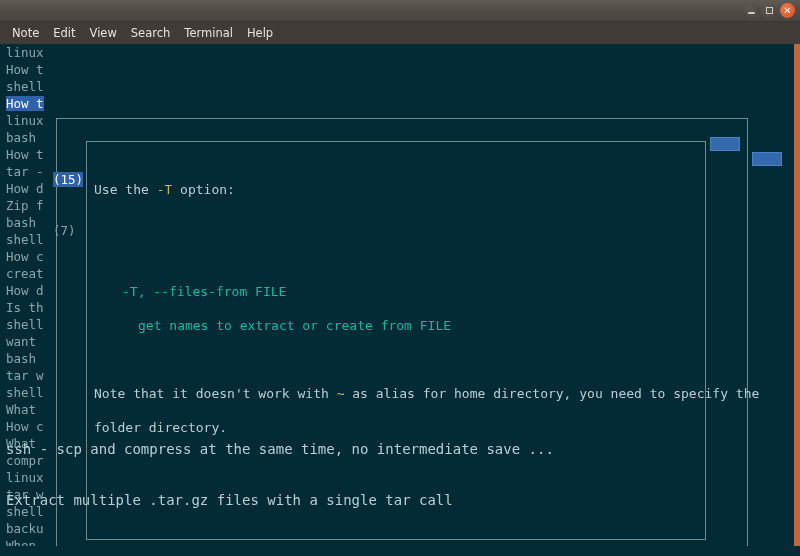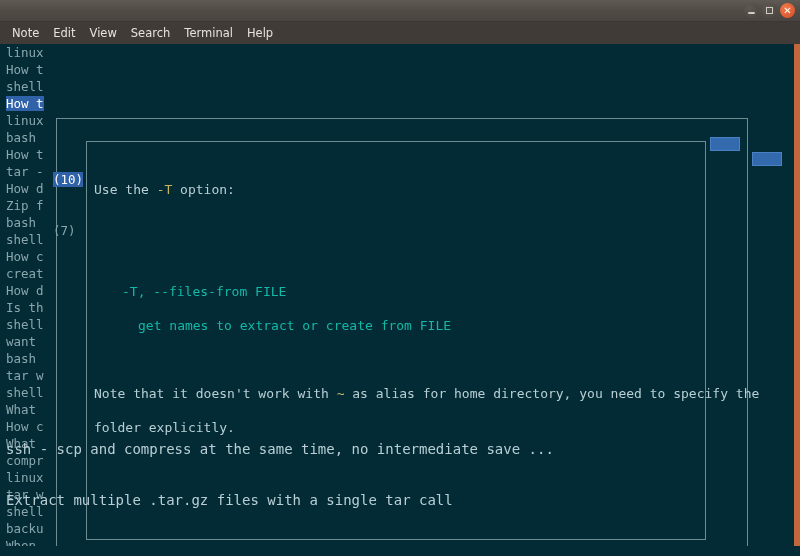--- a/index.html
+++ b/index.html
@@ -234,36 +234,36 @@
   </div>
 
   <div id="terminal">
 
     <div id="bg-list"><div class="bg-row"><span>linux</span></div><div class="bg-row"><span>How t</span></div><div class="bg-row"><span>shell</span></div><div class="bg-row"><span class="seltxt">How t</span></div><div class="bg-row"><span>linux</span></div><div class="bg-row"><span>bash</span></div><div class="bg-row"><span>How t</span></div><div class="bg-row"><span>tar -</span></div><div class="bg-row"><span>How d</span></div><div class="bg-row"><span>Zip f</span></div><div class="bg-row"><span>bash</span></div><div class="bg-row"><span>shell</span></div><div class="bg-row"><span>How c</span></div><div class="bg-row"><span>creat</span></div><div class="bg-row"><span>How d</span></div><div class="bg-row"><span>Is th</span></div><div class="bg-row"><span>shell</span></div><div class="bg-row"><span>want</span></div><div class="bg-row"><span>bash</span></div><div class="bg-row"><span>tar w</span></div><div class="bg-row"><span>shell</span></div><div class="bg-row"><span>What</span></div><div class="bg-row"><span>How c</span></div><div class="bg-row"><span>What</span></div><div class="bg-row"><span>compr</span></div><div class="bg-row"><span>linux</span></div><div class="bg-row"><span>tar w</span></div><div class="bg-row"><span>shell</span></div><div class="bg-row"><span>backu</span></div><div class="bg-row"><span>When</span></div><div class="bg-row"><span>backu</span></div></div>
 
     <div id="outer-pane"></div>
     <div id="inner-pane"></div>
 
     <div id="counters">
-      <div><span id="count-a">(10)</span></div>
+      <div><span id="count-a">(15)</span></div>
       <div><span id="count-b">(7)</span></div>
     </div>
 
     <div class="blue-box" id="blue-box-1"></div>
     <div class="blue-box" id="blue-box-2"></div>
 
     <div id="help-text">
 <div><span>Use the </span><span class="flag">-T</span><span> option:</span></div>
 <div style="height:17px"></div>
 <div style="height:17px"></div>
 <div><span style="display:inline-block;width:0"></span><span class="opt" style="margin-left:28px">-T, --files-from FILE</span></div>
 <div><span class="opt" style="margin-left:44px">get names to extract or create from FILE</span></div>
 <div style="height:17px"></div>
 <div><span>Note that it doesn't work with </span><span class="tilde">~</span><span> as alias for home directory, you need to specify the</span></div>
-<div><span>folder explicitly.</span></div>
+<div><span>folder directory.</span></div>
     </div>
 
     <div id="bottom-lines">
       <div>ssh - scp and compress at the same time, no intermediate save ...</div>
       <div>Extract multiple .tar.gz files with a single tar call</div>
     </div>
 
   </div>
 </div>
 

